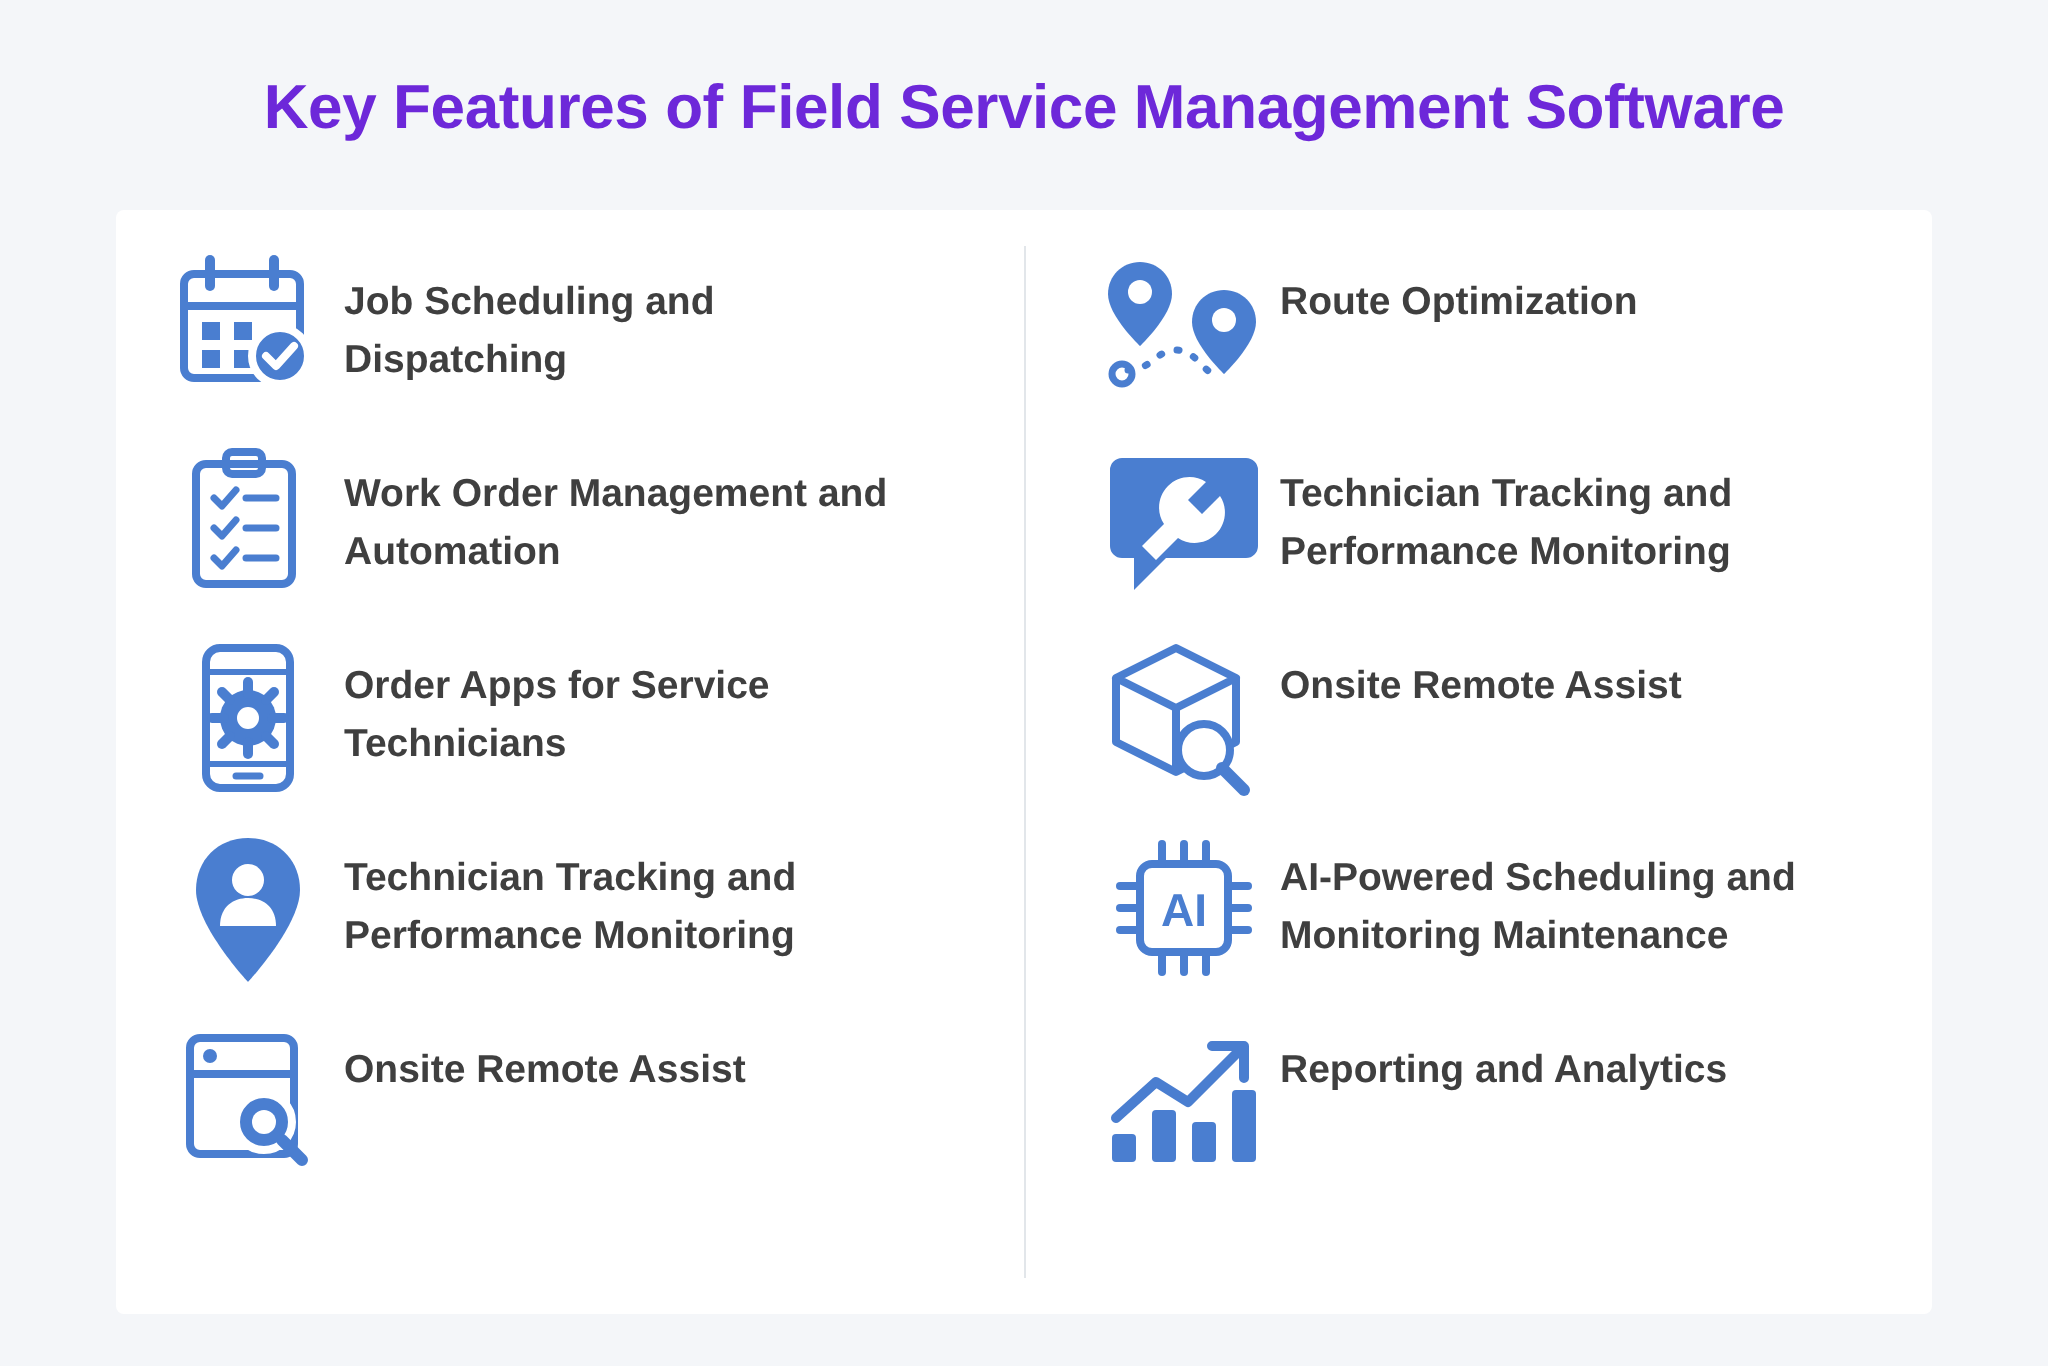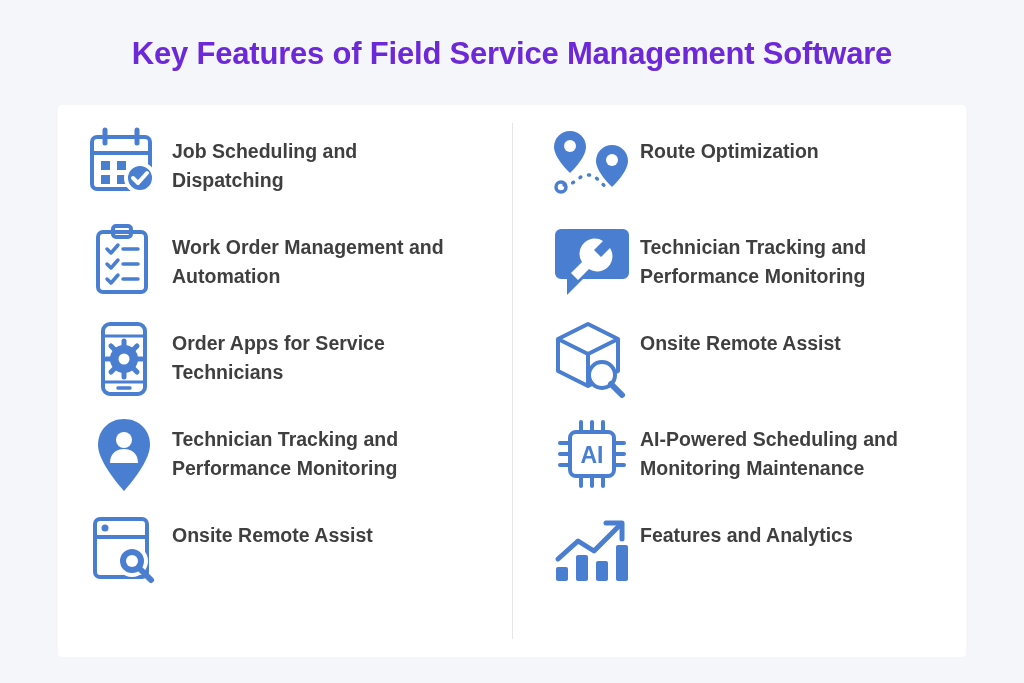--- a/index.html
+++ b/index.html
@@ -263,21 +263,21 @@
           <div class="icon-wrap">
             <svg width="84" height="76" viewBox="0 0 84 76">
               <polyline points="8,48 28,30 44,40 70,14" fill="none" stroke="#4a7ed0" stroke-width="5" stroke-linecap="round" stroke-linejoin="round"></polyline>
               <polyline points="56,12 72,12 72,28" fill="none" stroke="#4a7ed0" stroke-width="5" stroke-linecap="round" stroke-linejoin="round"></polyline>
               <rect x="6" y="56" width="12" height="14" rx="2" fill="#4a7ed0"></rect>
               <rect x="26" y="44" width="12" height="26" rx="2" fill="#4a7ed0"></rect>
               <rect x="46" y="50" width="12" height="20" rx="2" fill="#4a7ed0"></rect>
               <rect x="66" y="34" width="12" height="36" rx="2" fill="#4a7ed0"></rect>
             </svg>
           </div>
-          <div class="label">Features and Analytics</div>
+          <div class="label">Reporting and Analytics</div>
         </div>
 
       </div>
 
       <div class="divider"></div>
     </div>
   </div>
 </div>
 
 </body></html>

